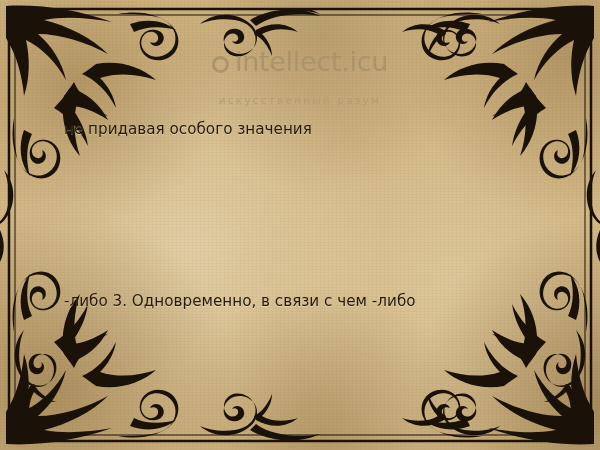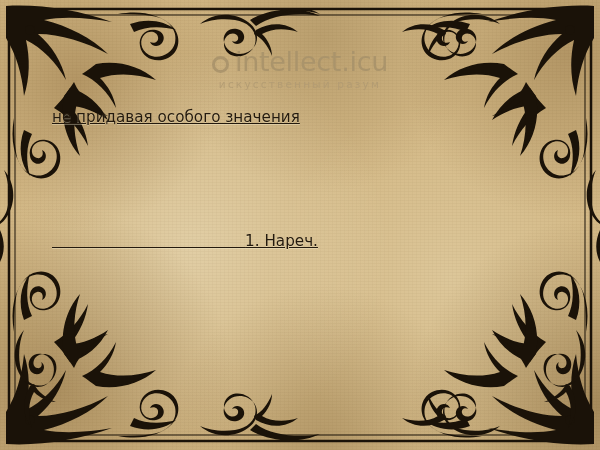--- a/index.html
+++ b/index.html
@@ -83,39 +83,39 @@
     display: inline-block;
     width: 17px;
     height: 17px;
     border-radius: 50%;
     border: 3px solid rgba(168,146,106,0.9);
     vertical-align: -2px;
     margin-right: 6px;
     box-sizing: border-box;
   }
   #watermark .wm-sub {
-    margin-top: 4px;
+    margin-top: 20px;
     font-size: 10.5px;
     letter-spacing: 2.2px;
     color: rgba(176,154,114,0.85);
   }
   #text-body {
     position: absolute;
     left: 52px;
     top: 66px;
     width: 500px;
     z-index: 5;
     color: #241a0e;
     font-family: "DejaVu Sans", sans-serif;
     font-size: 15.2px;
     line-height: 20.6px;
     white-space: pre-wrap;
     text-shadow: 0 1px 0 rgba(255,248,222,0.35);
   }
-  .para { margin: 0; text-decoration: underline; }
+  .para { margin: 12px; }
   .spacer-line { display: block; height: 20.6px; }
 </style>
 </head>
 <body>
 
 <div id="page">
 
   <svg id="border-frame" viewBox="0 0 600 450" xmlns="http://www.w3.org/2000/svg">
     <defs>
       <g id="corner-orn">
@@ -182,21 +182,21 @@
   </svg>
 
   <div id="watermark">
     <div class="wm-main"><span class="wm-icon"></span><span>intellect</span><span class="wm-dot">.</span><span>icu</span></div>
     <div class="wm-sub">искусственный  разум</div>
   </div>
 
   <div id="text-body">
     <div class="para">не придавая особого значения</div>
     <div class="para spacer-line"></div>
-    <div class="para">                                        1. Нареч.</div>
+    <div class="para">-либо 3. Одновременно, в связи с чем -либо</div>
     
     
     
     
     
     
     
     
     
     

